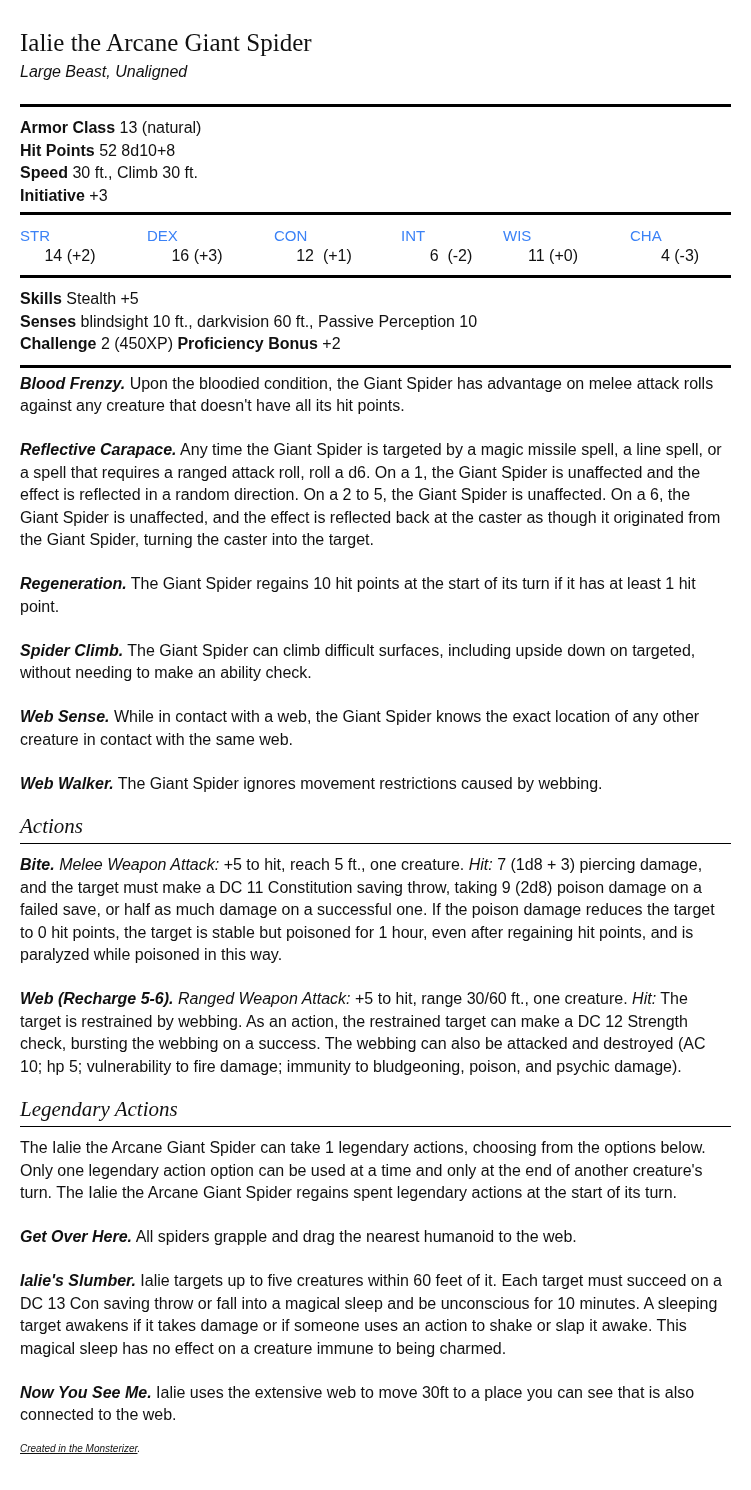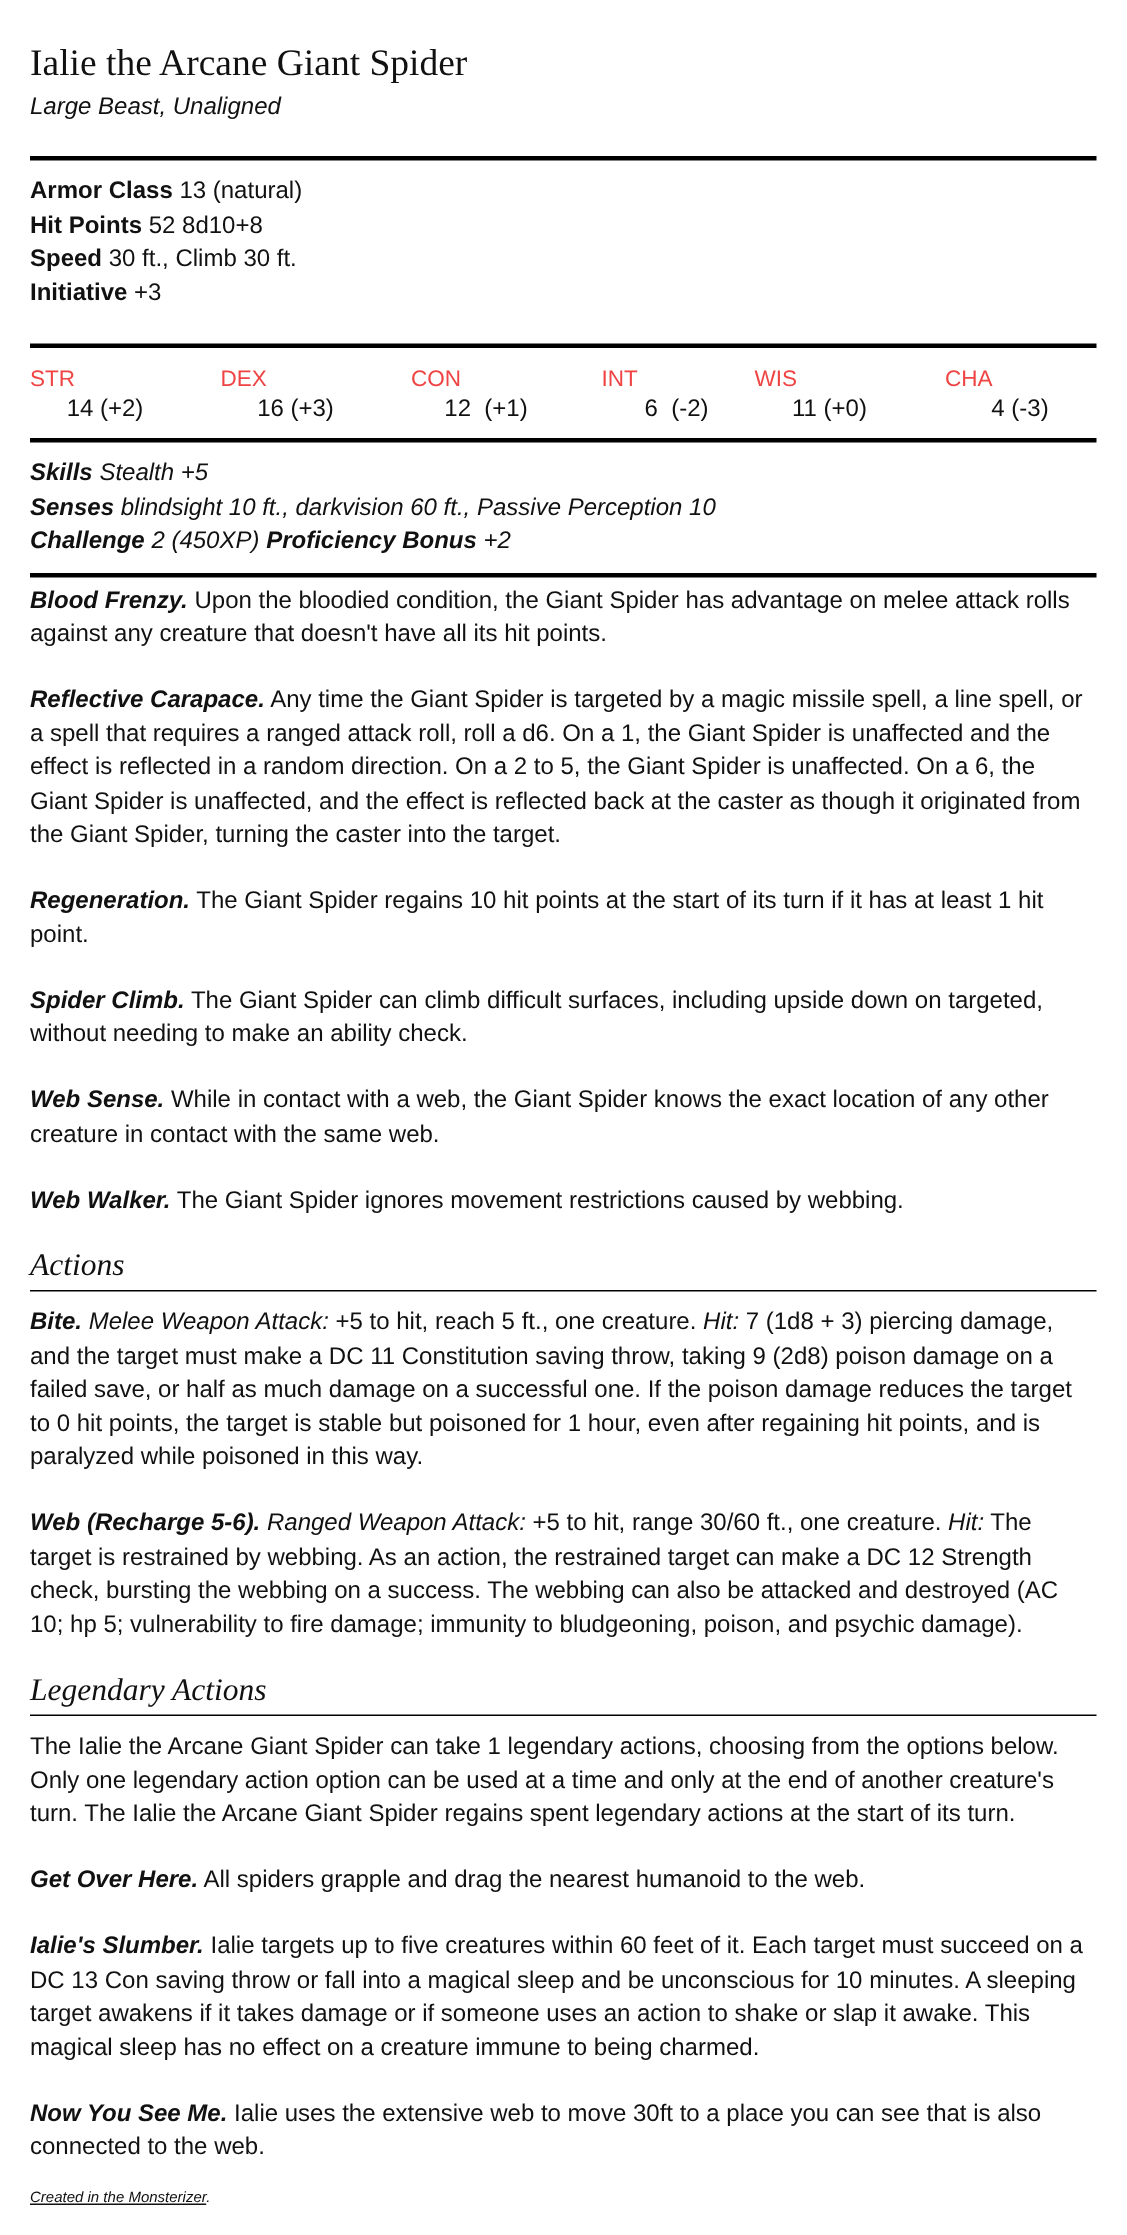--- a/index.html
+++ b/index.html
@@ -20,32 +20,32 @@
     line-height: 28px;
   }
   .subtitle {
     font-style: italic;
     font-size: 16px;
     margin-top: 5px;
     line-height: 20px;
   }
   .thick-rule { height: 3px; background: #000; margin: 0; border: 0; }
   .rule-top { margin-top: 22px; }
-  .props { padding-top: 10px; padding-bottom: 22px; }
+  .props { padding-top: 10px; padding-bottom: 5px; }
   .prop { line-height: 22.5px; font-size: 16px; }
   .prop b { font-weight: bold; }
   .abilities {
     display: flex;
     padding-top: 12px;
     padding-bottom: 8px;
   }
   .ab { width: 127px; }
-  .ab-label { color: #ef4444; font-size: 15px; line-height: 18px; }
+  .ab-label { color: #3b82f6; font-size: 15px; line-height: 18px; }
   .ab-val { font-size: 16px; line-height: 22px; text-align: center; padding-left: 10px; width: 80px; }
-  .traits { padding-top: 10px; padding-bottom: 9px; font-style: italic; }
+  .traits { padding-top: 10px; padding-bottom: 9px; }
   .feature { font-size: 16px; line-height: 22.5px; margin: 0 0 21.5px 0; }
   .feature .fname { font-weight: bold; font-style: italic; }
   .feature i { font-style: italic; }
   .features { padding-top: 5px; }
   .section-head {
     font-family: "Liberation Serif", serif;
     font-size: 21px;
     font-weight: normal;
     margin: 0;
     padding-top: 3px;

